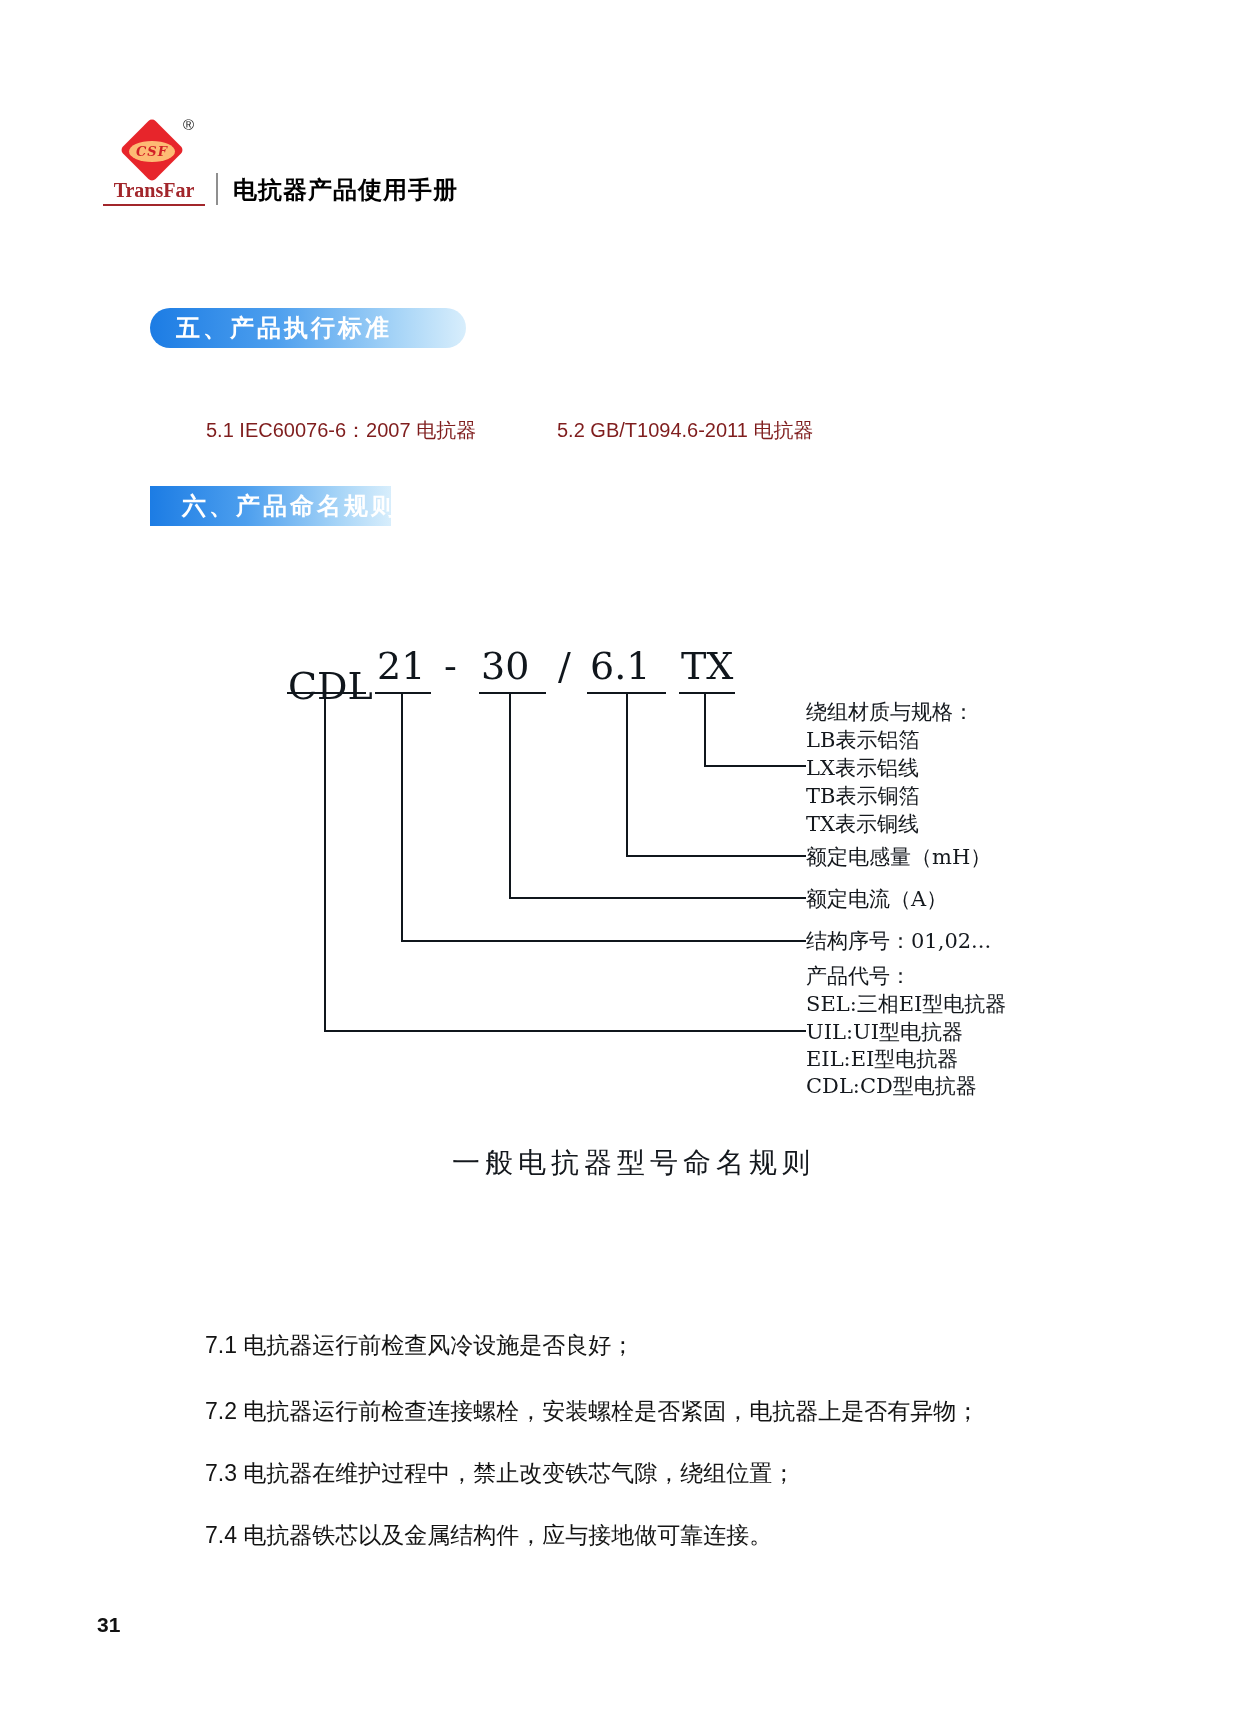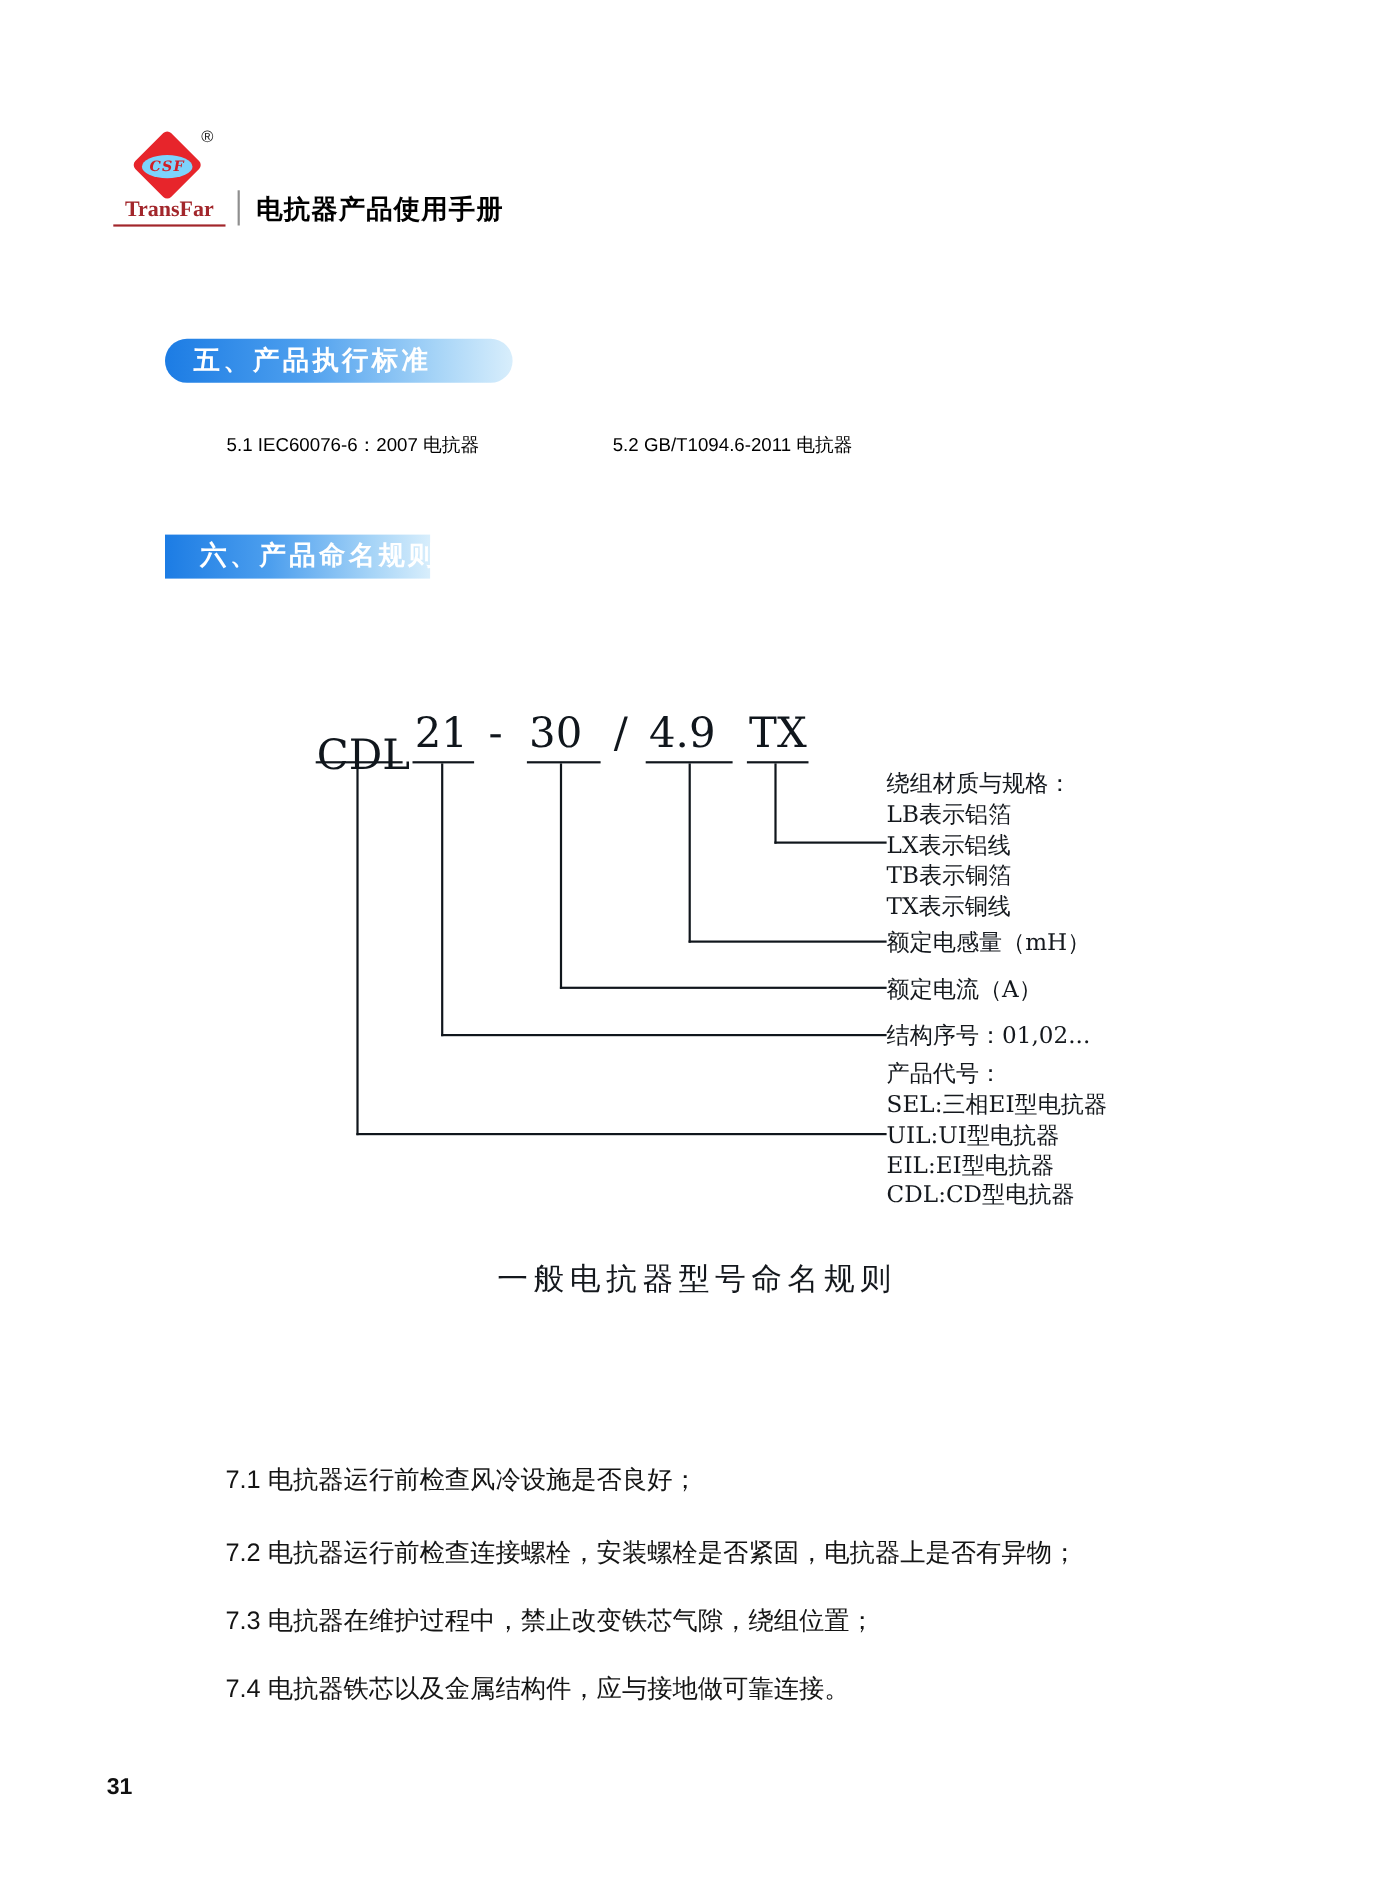--- a/index.html
+++ b/index.html
@@ -2,40 +2,40 @@
 <html><head>
 <meta charset="utf-8">
 <style>
   html,body{margin:0;padding:0;background:#ffffff;}
   .page{position:relative;width:1259px;height:1718px;background:#ffffff;overflow:hidden;
         font-family:"Liberation Sans",sans-serif;color:#1a1a1a;}
 
   
   .diamond{position:absolute;left:129px;top:127px;width:46px;height:46px;background:#e7252b;
            transform:rotate(45deg);border-radius:5px;}
-  .oval{position:absolute;left:129px;top:141px;width:46px;height:21px;background:#7dd3fc;
+  .oval{position:absolute;left:129px;top:141px;width:46px;height:21px;background:#fdba74;
         border-radius:50%;display:flex;align-items:center;justify-content:center;}
   .oval span{font-family:"DejaVu Serif",serif;font-style:italic;font-weight:bold;
              font-size:13px;color:#d21f26;letter-spacing:1px;}
   .regmark{position:absolute;left:183px;top:116px;font-size:15px;color:#222222;}
   .brandname{position:absolute;left:103px;top:179px;width:102px;text-align:center;
              font-family:"Liberation Serif",serif;font-weight:bold;font-size:20px;
              color:#a2262b;border-bottom:2px solid #a2262b;padding-bottom:2px;}
   .hdr-divider{position:absolute;left:216px;top:173px;width:2px;height:32px;background:#8f8f8f;}
   .doc-title{position:absolute;left:233px;top:174px;margin:0;font-size:24px;font-weight:bold;
              color:#000000;letter-spacing:1px;}
 
   
   .bar{position:absolute;left:150px;height:40px;box-sizing:border-box;padding-left:26px;
        background:linear-gradient(90deg,#1c7ce4 0%,#4d9fee 40%,#a6d4f7 78%,#d8eefc 100%);
        color:#ffffff;font-weight:bold;font-size:24px;line-height:40px;letter-spacing:3px;
        white-space:nowrap;}
 
   
-  .std{position:absolute;top:393px;font-size:17px;color:#000000;white-space:nowrap;}
+  .std{position:absolute;top:417px;font-size:20px;color:#7f1d1d;white-space:nowrap;}
 
   
   .model-token{position:absolute;top:644px;font-family:"DejaVu Serif",serif;font-size:38px;
                color:#10161c;white-space:nowrap;}
   .uline{position:absolute;top:692px;height:2px;background:#10161c;}
   .vline{position:absolute;width:2px;background:#10161c;}
   .hline{position:absolute;height:2px;background:#10161c;}
   .ann{position:absolute;left:806px;font-family:"DejaVu Serif",serif;font-size:21px;
        line-height:24px;color:#14181d;white-space:nowrap;}
   .caption{position:absolute;left:452px;top:1144px;font-family:"DejaVu Serif",serif;
@@ -65,21 +65,21 @@
   <div class="std" style="left:206px;">5.1 IEC60076-6：2007 电抗器</div>
   <div class="std" style="left:557px;">5.2 GB/T1094.6-2011 电抗器</div>
 
   <div class="bar" style="top:486px;width:241px;padding-left:32px;">六、产品命名规则</div>
 
   <div class="model-token" style="left:288px;margin-top:20px;">CDL</div>
   <div class="model-token" style="left:377px;">21</div>
   <div class="model-token" style="left:444px;">-</div>
   <div class="model-token" style="left:481px;">30</div>
   <div class="model-token" style="left:558px;">/</div>
-  <div class="model-token" style="left:590px;">4.9</div>
+  <div class="model-token" style="left:590px;">6.1</div>
   <div class="model-token" style="left:681px;">TX</div>
 
   <div class="uline" style="left:287px;width:79px;"></div>
   <div class="uline" style="left:375px;width:56px;"></div>
   <div class="uline" style="left:479px;width:67px;"></div>
   <div class="uline" style="left:587px;width:79px;"></div>
   <div class="uline" style="left:679px;width:56px;"></div>
 
   <div class="vline" style="left:704px;top:694px;height:73px;"></div>
   <div class="hline" style="left:704px;top:765px;width:102px;"></div>

